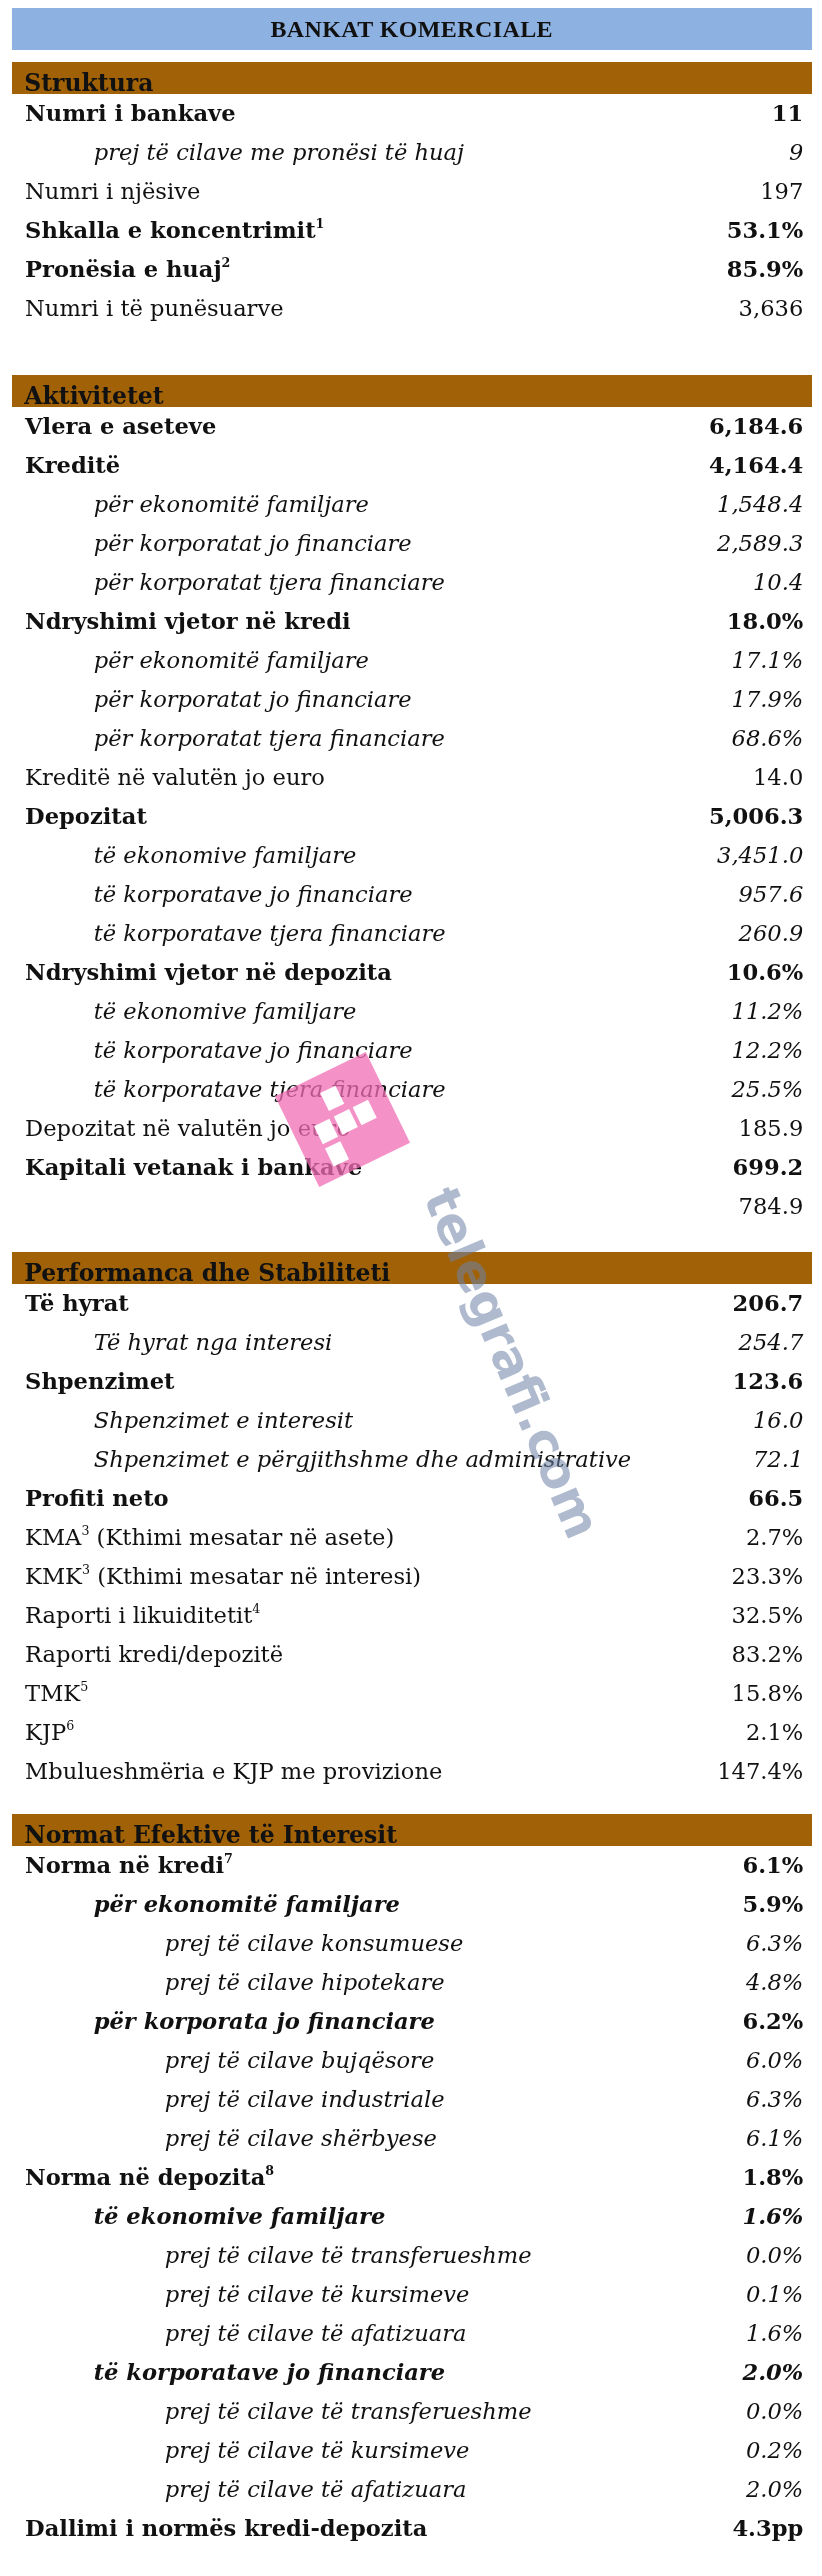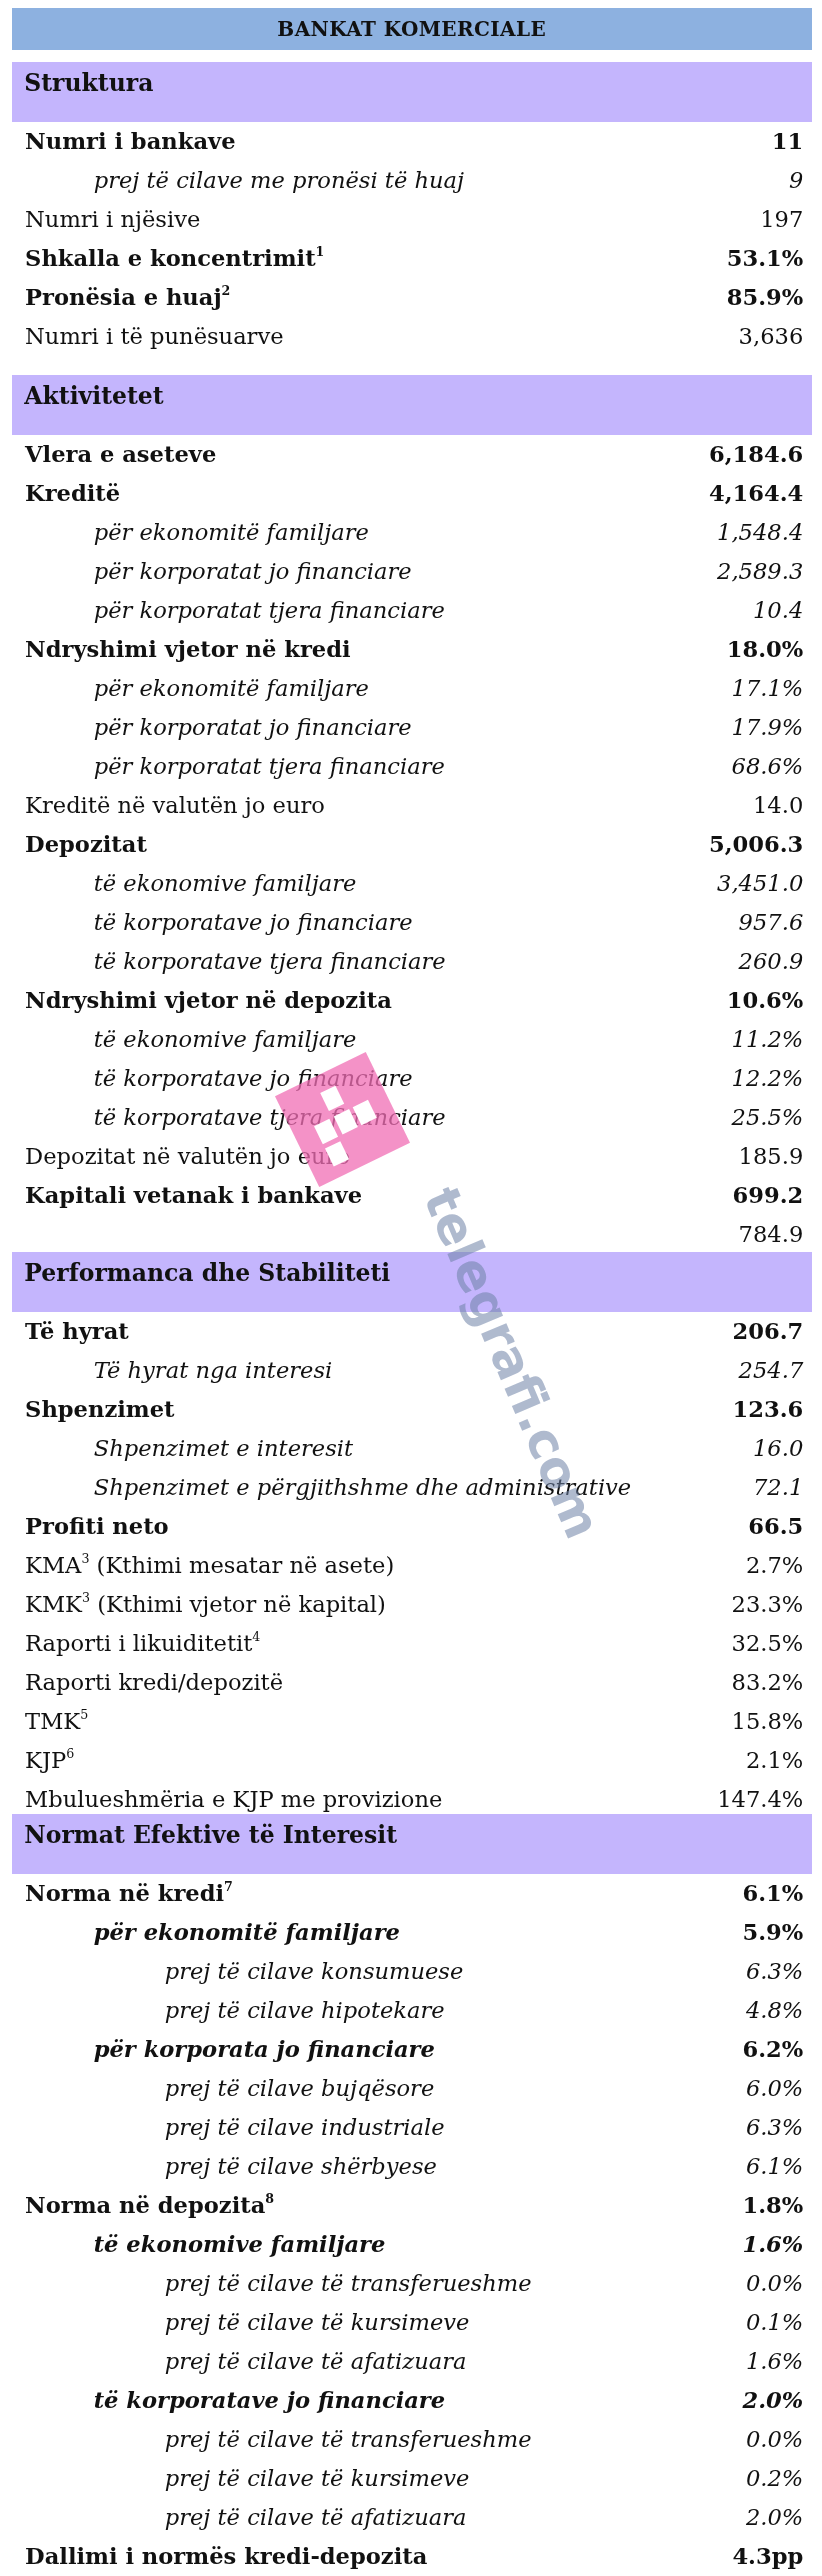--- a/index.html
+++ b/index.html
@@ -1,22 +1,22 @@
 <!DOCTYPE html>
 <html style="font-size:13.4px"><head>
 <meta charset="utf-8">
 <style>
   html, body { margin: 0; padding: 0; background: #ffffff; }
   body { width: 822px; height: 2576px; position: relative; overflow: hidden;
          font-family: "DejaVu Serif", "Liberation Serif", serif; color: #111111; }
   .title-bar { position: absolute; left: 11.7px; top: 8.4px; width: 800px; height: 42px;
                background: #8db1e0; text-align: center; }
-  .title-bar span { font-weight: bold; font-size: 20px; line-height: 42px; letter-spacing: 0.4px; }
+  .title-bar span { font-weight: bold; font-size: 24px; line-height: 42px; letter-spacing: 0.4px; font-family: Liberation Serif, serif; }
   .section { position: absolute; left: 11.7px; width: 800px; }
-  .section-header { height: 60px; background: #c4b5fd; padding-left: 12.6px; box-sizing: border-box; }
+  .section-header { height: 32px; background: #a16207; padding-left: 12.6px; box-sizing: border-box; }
   .section-header span { font-weight: bold; font-size: 23.5px; line-height: 42px; }
   .row { height: 39px; position: relative; overflow: hidden; text-align: right; }
   .row .label { position: absolute; top: 0; line-height: 39px; font-size: 22.6px; white-space: nowrap; }
   .row .value { position: absolute; right: 8.4px; top: 0; line-height: 39px; font-size: 22.6px; white-space: nowrap; }
   .lvl0 .label { left: 13.4px; }
   .lvl1 .label { left: 82px; }
   .lvl2 .label { left: 153px; }
   .bold { font-weight: bold; }
   .ital { font-style: italic; }
   sup { font-size: 12.6px; vertical-align: top; line-height: 25px; }
@@ -173,21 +173,21 @@
       </div>
       <div class="row lvl0">
         <span class="label bold"><span>Profiti neto</span></span>
         <span class="value bold">66.5</span>
       </div>
       <div class="row lvl0">
         <span class="label"><span>KMA</span><sup>3</sup><span> (Kthimi mesatar në asete)</span></span>
         <span class="value">2.7%</span>
       </div>
       <div class="row lvl0">
-        <span class="label"><span>KMK</span><sup>3</sup><span> (Kthimi vjetor në kapital)</span></span>
+        <span class="label"><span>KMK</span><sup>3</sup><span> (Kthimi mesatar në interesi)</span></span>
         <span class="value">23.3%</span>
       </div>
       <div class="row lvl0">
         <span class="label"><span>Raporti i likuiditetit</span><sup>4</sup></span>
         <span class="value">32.5%</span>
       </div>
       <div class="row lvl0">
         <span class="label"><span>Raporti kredi/depozitë</span></span>
         <span class="value">83.2%</span>
       </div>

